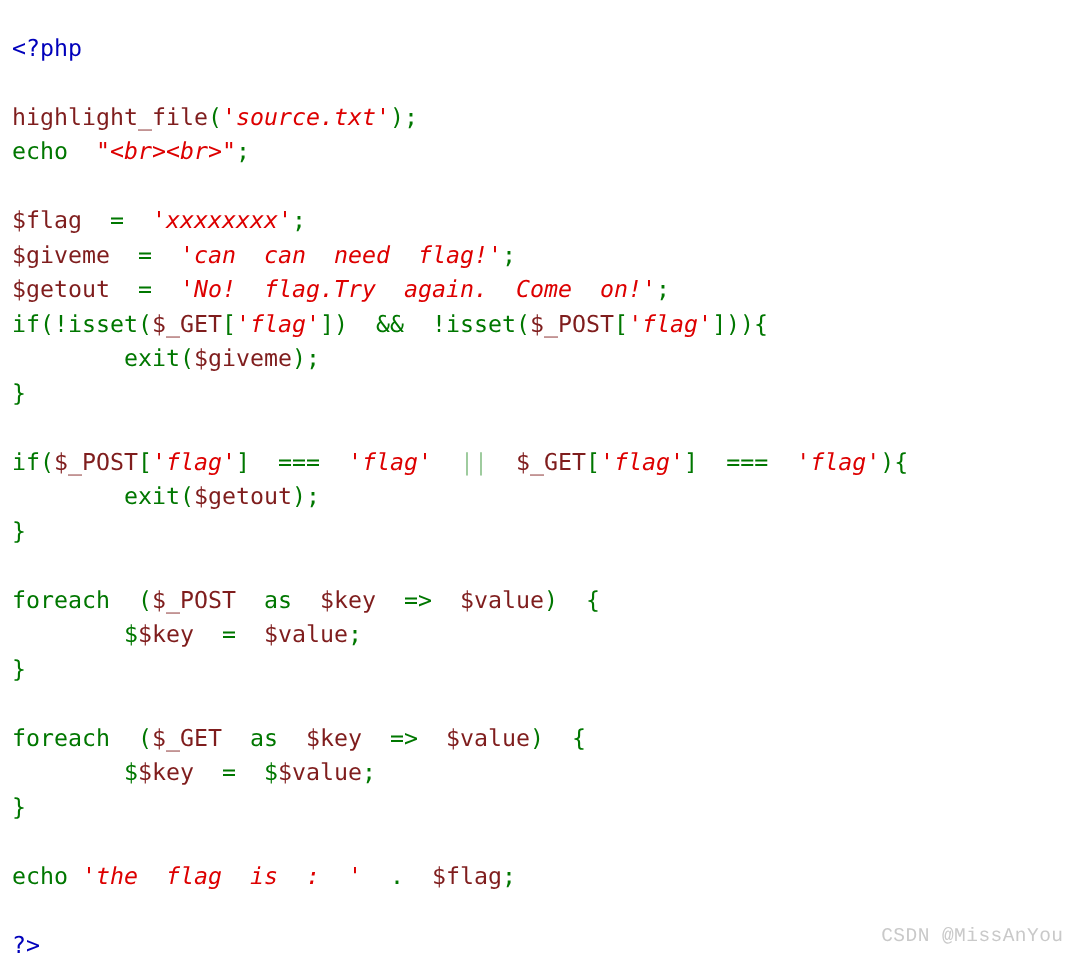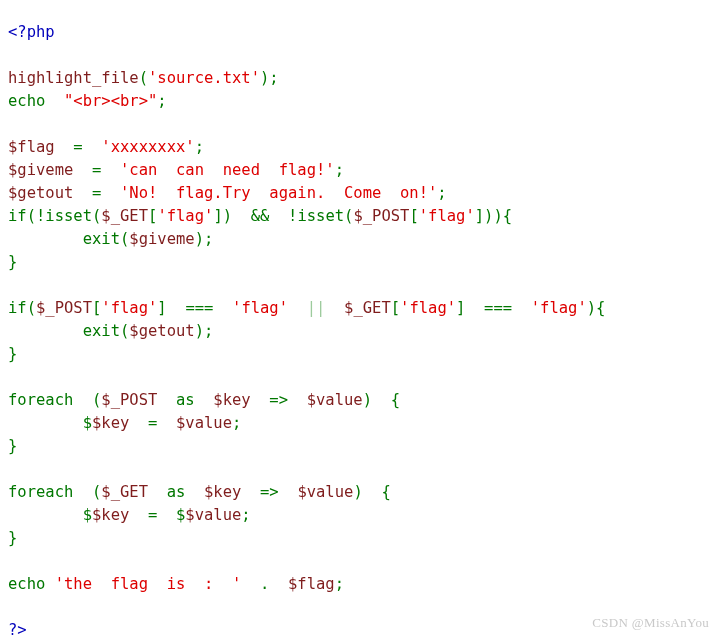--- a/index.html
+++ b/index.html
@@ -24,29 +24,29 @@
     white-space: pre;
     letter-spacing: 0px;
     -webkit-font-smoothing: antialiased;
   }
   .line {
     min-height: 23px;
     white-space: pre;
   }
   .tok-kw   { color: #007700; }
   .tok-var  { color: #7f1d1d; }
-  .tok-str  { color: #DD0000; }
+  .tok-str  { color: #DD0000; font-style: italic; }
   .tok-def  { color: #0000BB; }
   .tok-pale { color: #9DCB9D; }
   .tok-plain{ color: #000000; }
   #watermark {
     position: absolute;
     right: 8px;
     bottom: 6px;
-    font-family: Liberation Serif, serif;
+    font-family: Liberation Mono, monospace;
     font-size: 13px;
     color: #c9c9c9;
     letter-spacing: 0.3px;
     white-space: nowrap;
     user-select: none;
   }
 </style>
 </head>
 <body>
 

